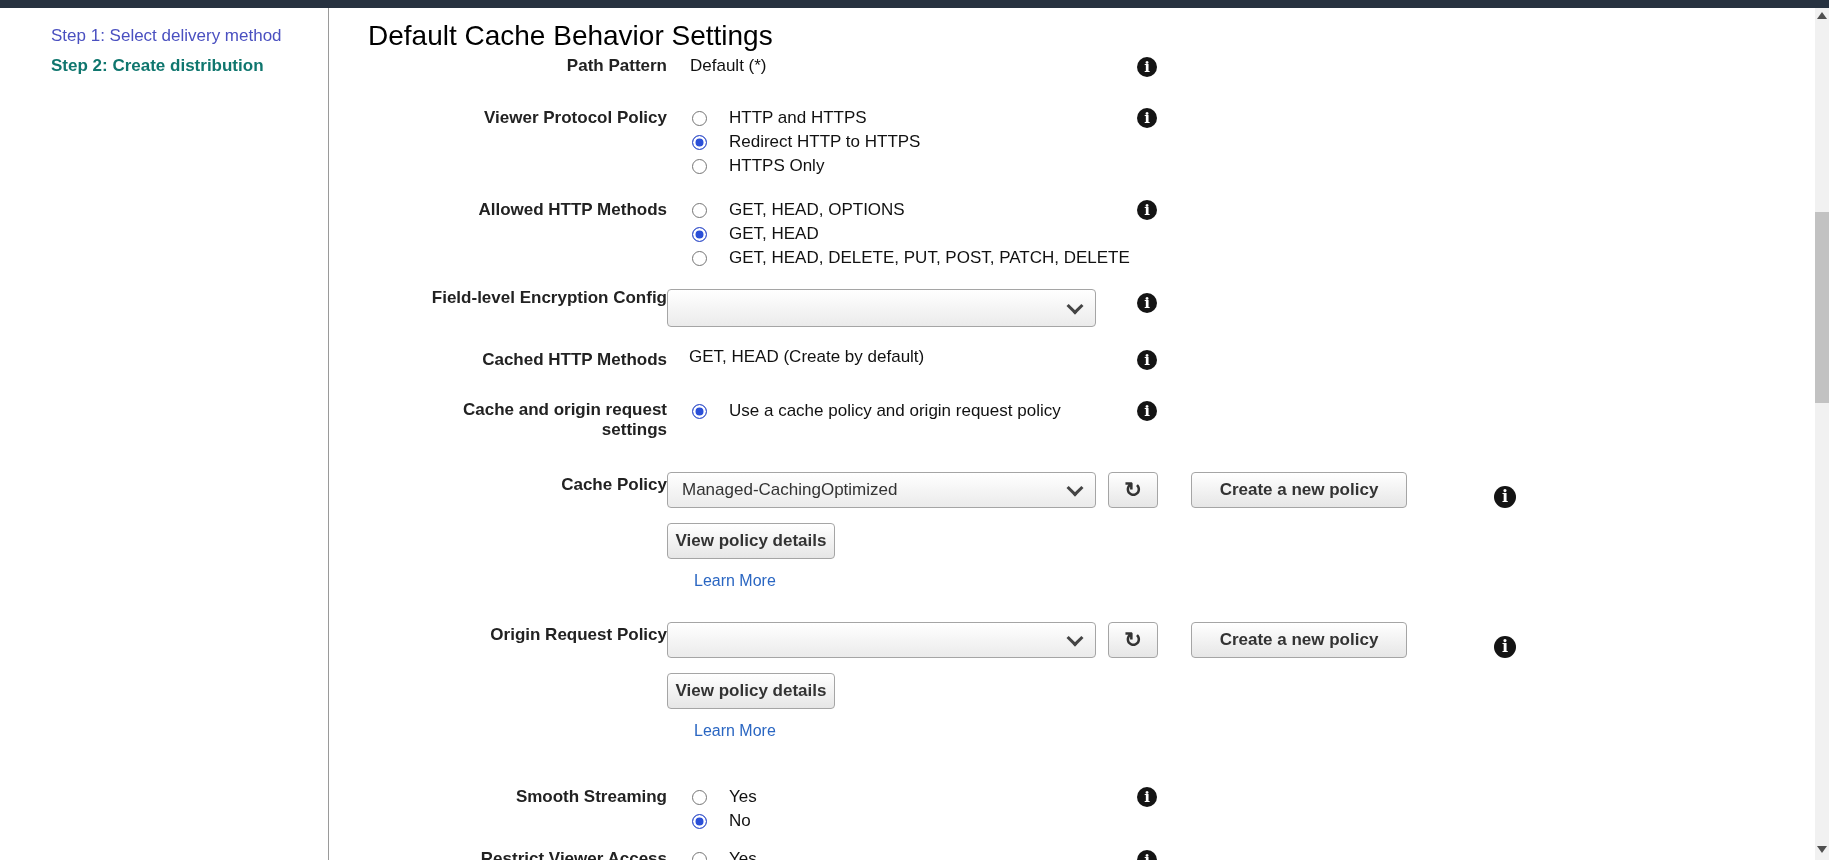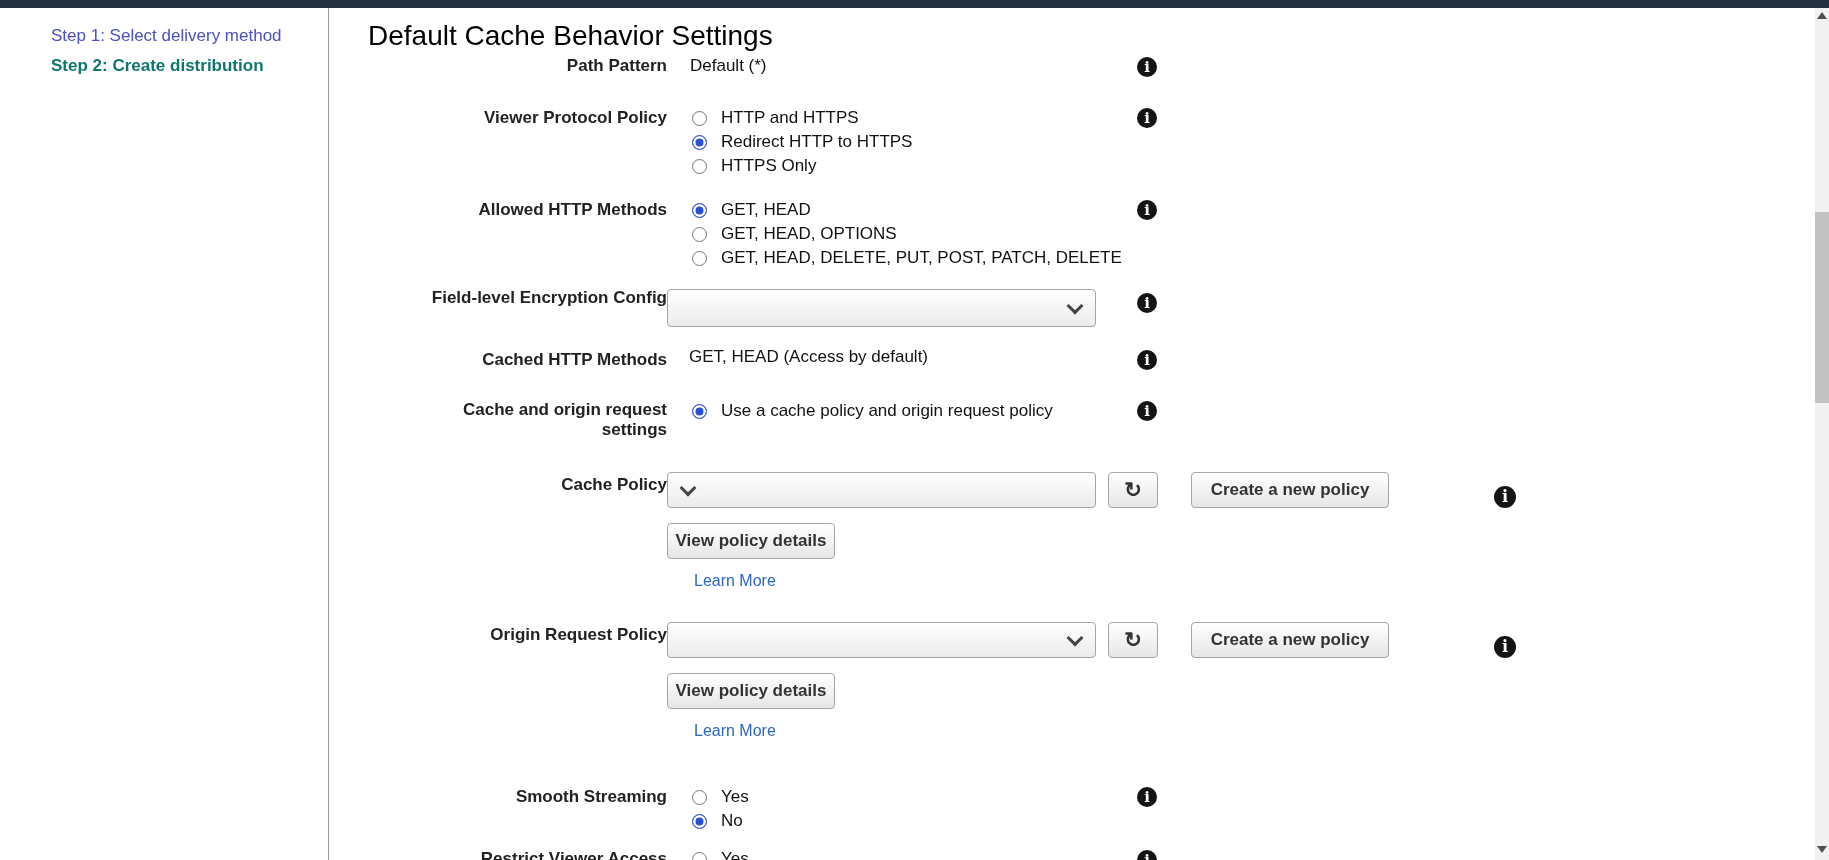--- a/index.html
+++ b/index.html
@@ -12,32 +12,32 @@
   .step-link{position:absolute;left:51px;font-size:17px;line-height:20px;cursor:pointer;text-decoration:none;}
   .step1{top:26px;color:#4a50c0;font-weight:normal;}
   .step2{top:56px;color:#0f766e;font-weight:bold;}
   .page-title{position:absolute;left:368px;top:0px;font-size:28px;line-height:34px;color:#000;font-weight:normal;}
   .row-label{position:absolute;left:330px;width:337px;text-align:right;font-weight:bold;color:#222;font-size:17px;line-height:20px;}
   .plain-value{position:absolute;font-size:17px;color:#111;line-height:20px;}
   .radio-group{position:absolute;left:692px;display:flex;flex-direction:column;}
   .radio-row{display:flex;align-items:center;height:24px;font-size:17px;color:#111;cursor:pointer;}
   .radio{width:15px;height:15px;border-radius:50%;box-sizing:border-box;background:#fff;border:1px solid #757575;flex:0 0 15px;}
   .radio.rsel{background:#2b50d8;border:1px solid #3c55c8;box-shadow:inset 0 0 0 2.5px #fff;}
-  .radio-row span.rlabel{margin-left:14px;white-space:nowrap;}
+  .radio-row span.rlabel{margin-left:22px;white-space:nowrap;}
   .dropdown{position:absolute;left:667px;width:429px;height:36px;box-sizing:border-box;
     background:linear-gradient(#ffffff,#ebebeb);border:1px solid #a5a5a5;border-radius:4px;
     display:flex;align-items:center;padding:0 14px;font-size:17px;color:#333;cursor:pointer;}
   .dropdown .val{flex:1;white-space:nowrap;overflow:hidden;}
   .caret{width:9px;height:9px;border-right:3px solid #444;border-bottom:3px solid #444;
     transform:rotate(45deg);margin-top:-5px;flex:0 0 9px;}
   .btn{position:absolute;height:36px;box-sizing:border-box;background:linear-gradient(#ffffff,#e6e6e6);
     border:1px solid #a5a5a5;border-radius:4px;font-weight:bold;color:#333;font-size:17px;
     display:flex;align-items:center;justify-content:center;cursor:pointer;white-space:nowrap;}
   .refresh-btn{left:1108px;width:50px;font-size:21px;}
-  .create-btn{left:1191px;width:198px;}
+  .create-btn{left:1191px;width:216px;}
   .details-btn{left:667px;width:168px;}
   .learn-link{position:absolute;left:694px;color:#2a66c2;font-size:16px;line-height:18px;cursor:pointer;text-decoration:none;}
   .info{position:absolute;width:20px;height:20px;border-radius:50%;background:#141414;color:#fff;
     font-family:"DejaVu Serif",serif;font-weight:bold;font-size:15px;line-height:20px;
     display:flex;align-items:center;justify-content:center;cursor:pointer;}
   .info.lg{width:22px;height:22px;font-size:16px;}
   .colA{left:1137px;}
   .colB{left:1494px;}
   
   .scroll-track{position:absolute;right:0;top:8px;width:14px;height:852px;background:#f1f1f1;}
@@ -75,59 +75,60 @@
   <div class="radio-row">
     <span class="radio"></span>
     <span class="rlabel">HTTPS Only</span>
   </div>
 </div>
 <div class="info colA" style="top:108px;">i</div>
 
 <div class="row-label" style="top:200px;">Allowed HTTP Methods</div>
 <div class="radio-group" style="top:198px;">
   <div class="radio-row">
+    <span class="radio"></span>
+    <span class="rlabel">GET, HEAD, OPTIONS</span>
+  </div>
+  <div class="radio-row">
     <span class="radio rsel"></span>
     <span class="rlabel">GET, HEAD</span>
-  </div>
-  <div class="radio-row">
-    <span class="radio"></span>
-    <span class="rlabel">GET, HEAD, OPTIONS</span>
   </div>
   <div class="radio-row">
     <span class="radio"></span>
     <span class="rlabel">GET, HEAD, DELETE, PUT, POST, PATCH, DELETE</span>
   </div>
 </div>
 <div class="info colA" style="top:200px;">i</div>
 
 <div class="row-label" style="top:288px;">Field-level Encryption Config</div>
 <div class="dropdown" style="top:289px;height:38px;">
   <span class="val"></span>
   <span class="caret"></span>
 </div>
 <div class="info colA" style="top:293px;">i</div>
 
 <div class="row-label" style="top:350px;">Cached HTTP Methods</div>
-<div class="plain-value" style="left:689px;top:347px;">GET, HEAD (Access by default)</div>
+<div class="plain-value" style="left:689px;top:347px;">GET, HEAD (Create by default)</div>
 <div class="info colA" style="top:350px;">i</div>
 
 <div class="row-label" style="top:400px;">
   <span>Cache and origin request</span><br>
   <span>settings</span>
 </div>
 <div class="radio-group" style="top:399px;">
   <div class="radio-row">
     <span class="radio rsel"></span>
     <span class="rlabel">Use a cache policy and origin request policy</span>
   </div>
 </div>
 <div class="info colA" style="top:401px;">i</div>
 
 <div class="row-label" style="top:475px;">Cache Policy</div>
 <div class="dropdown" style="top:472px;">
+  <span class="val">Managed-CachingOptimized</span>
   <span class="caret"></span>
 </div>
 <div class="btn refresh-btn" style="top:472px;">
   <span>↻</span>
 </div>
 <div class="btn create-btn" style="top:472px;">Create a new policy</div>
 <div class="info lg colB" style="top:486px;">i</div>
 <div class="btn details-btn" style="top:523px;">View policy details</div>
 <a class="learn-link" style="top:572px;">Learn More</a>
 

